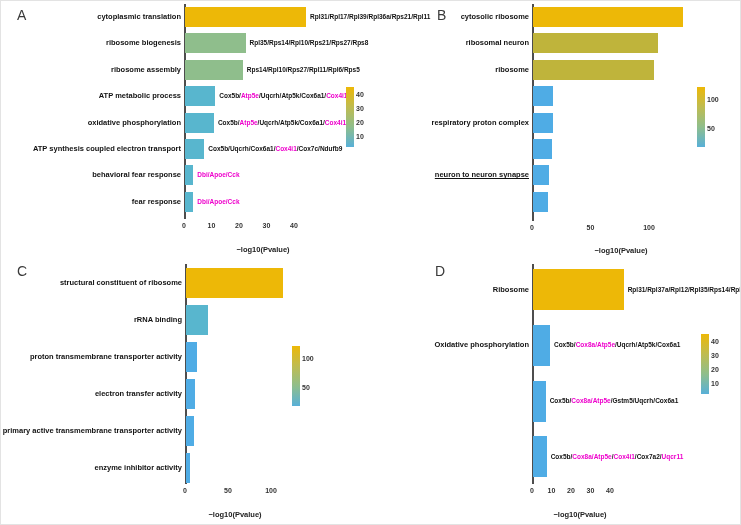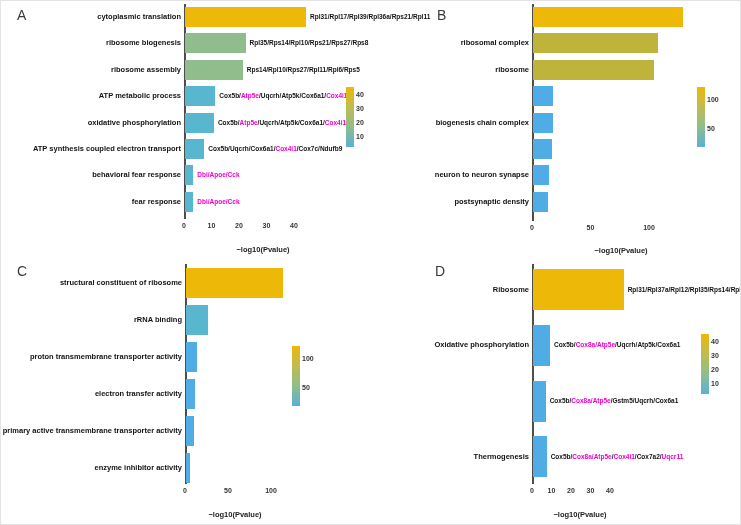--- a/index.html
+++ b/index.html
@@ -58,32 +58,32 @@
       <div class="xlab" style="left: 262px; top: 244px;">−log10(Pvalue)</div>
       <div class="legbar" style="left: 345px; top: 86px; background: linear-gradient(rgb(237, 184, 7), rgb(191, 188, 80), rgb(143, 190, 140), rgb(88, 176, 216));"></div>
       <div class="legtick" style="left: 355px; top: 90px;">40</div>
       <div class="legtick" style="left: 355px; top: 104px;">30</div>
       <div class="legtick" style="left: 355px; top: 118px;">20</div>
       <div class="legtick" style="left: 355px; top: 132px;">10</div>
     </section>
   <section class="panel" style="left: 370px; top: 0px; width: 371px; height: 260px;">
       <div class="letter" style="left: 66px; top: 6px;">B</div>
       <div class="axisline" style="left: 161px; top: 3px; height: 217px;"></div>
+      <div class="cat" style="left: -40px; width: 198px; top: 11px;">cytosolic ribosome</div>
       <div class="bar" style="left: 162px; top: 6px; width: 149.76px; height: 20px; background: rgb(237, 184, 7);"></div>
-      <div class="cat" style="left: -40px; width: 198px; top: 37.4px;">ribosomal complex</div>
+      <div class="cat" style="left: -40px; width: 198px; top: 37.4px;">ribosomal neuron</div>
       <div class="bar" style="left: 162px; top: 32.4px; width: 125.19px; height: 20px; background: rgb(191, 180, 59);"></div>
       <div class="cat" style="left: -40px; width: 198px; top: 63.8px;">ribosome</div>
       <div class="bar" style="left: 162px; top: 58.8px; width: 120.51px; height: 20px; background: rgb(191, 180, 59);"></div>
       <div class="bar" style="left: 162px; top: 85.2px; width: 19.89px; height: 20px; background: rgb(79, 172, 229);"></div>
-      <div class="cat" style="left: -40px; width: 198px; top: 116.6px;">biogenesis chain complex</div>
+      <div class="cat" style="left: -40px; width: 198px; top: 116.6px;">respiratory proton complex</div>
       <div class="bar" style="left: 162px; top: 111.6px; width: 19.89px; height: 20px; background: rgb(79, 172, 229);"></div>
       <div class="bar" style="left: 162px; top: 138px; width: 18.72px; height: 20px; background: rgb(79, 172, 229);"></div>
-      <div class="cat" style="left: -40px; width: 198px; top: 169.4px;">neuron to neuron synapse</div>
+      <div class="cat" style="left: -40px; width: 198px; top: 169.4px; text-decoration: underline;">neuron to neuron synapse</div>
       <div class="bar" style="left: 162px; top: 164.4px; width: 16.38px; height: 20px; background: rgb(79, 172, 229);"></div>
-      <div class="cat" style="left: -40px; width: 198px; top: 195.8px;">postsynaptic density</div>
       <div class="bar" style="left: 162px; top: 190.8px; width: 15.21px; height: 20px; background: rgb(79, 172, 229);"></div>
       <div class="tick" style="left: 161px; top: 223px;">0</div>
       <div class="tick" style="left: 219.5px; top: 223px;">50</div>
       <div class="tick" style="left: 278px; top: 223px;">100</div>
       <div class="xlab" style="left: 250px; top: 245px;">−log10(Pvalue)</div>
       <div class="legbar" style="left: 326px; top: 86px; background: linear-gradient(rgb(237, 184, 7), rgb(191, 188, 80), rgb(143, 190, 140), rgb(88, 176, 216));"></div>
       <div class="legtick" style="left: 336px; top: 95px;">100</div>
       <div class="legtick" style="left: 336px; top: 124px;">50</div>
     </section>
   <section class="panel" style="left: 0px; top: 260px; width: 370px; height: 265px;">
@@ -113,21 +113,20 @@
       <div class="letter" style="left: 64px; top: 2px;">D</div>
       <div class="axisline" style="left: 161px; top: 3px; height: 220px;"></div>
       <div class="cat" style="left: -40px; width: 198px; top: 23.5px;">Ribosome</div>
       <div class="bar" style="left: 162px; top: 8px; width: 90.675px; height: 41px; background: rgb(237, 184, 7);"></div>
       <div class="genes" style="left: 256.675px; top: 24.5px;"><span style="color: rgb(17, 17, 17);">Rpl31/Rpl37a/Rpl12/Rpl35/Rps14/Rpl17</span></div>
       <div class="cat" style="left: -40px; width: 198px; top: 79.3px;">Oxidative phosphorylation</div>
       <div class="bar" style="left: 162px; top: 63.8px; width: 16.965px; height: 41px; background: rgb(79, 172, 229);"></div>
       <div class="genes" style="left: 182.965px; top: 80.3px;"><span style="color: rgb(17, 17, 17);">Cox5b/</span><span style="color: rgb(238, 0, 204);">Cox8a/Atp5e</span><span style="color: rgb(17, 17, 17);">/Uqcrh/Atp5k/Cox6a1</span></div>
       <div class="bar" style="left: 162px; top: 119.6px; width: 12.675px; height: 41px; background: rgb(79, 172, 229);"></div>
       <div class="genes" style="left: 178.675px; top: 136.1px;"><span style="color: rgb(17, 17, 17);">Cox5b/</span><span style="color: rgb(238, 0, 204);">Cox8a/Atp5e</span><span style="color: rgb(17, 17, 17);">/Gstm5/Uqcrh/Cox6a1</span></div>
-      <div class="cat" style="left: -40px; width: 198px; top: 190.9px;">Thermogenesis</div>
       <div class="bar" style="left: 162px; top: 175.4px; width: 13.65px; height: 41px; background: rgb(79, 172, 229);"></div>
       <div class="genes" style="left: 179.65px; top: 191.9px;"><span style="color: rgb(17, 17, 17);">Cox5b/</span><span style="color: rgb(238, 0, 204);">Cox8a/Atp5e</span><span style="color: rgb(17, 17, 17);">/</span><span style="color: rgb(238, 0, 204);">Cox4i1</span><span style="color: rgb(17, 17, 17);">/Cox7a2/</span><span style="color: rgb(238, 0, 204);">Uqcr11</span></div>
       <div class="tick" style="left: 161px; top: 226px;">0</div>
       <div class="tick" style="left: 180.5px; top: 226px;">10</div>
       <div class="tick" style="left: 200px; top: 226px;">20</div>
       <div class="tick" style="left: 219.5px; top: 226px;">30</div>
       <div class="tick" style="left: 239px; top: 226px;">40</div>
       <div class="xlab" style="left: 209px; top: 249px;">−log10(Pvalue)</div>
       <div class="legbar" style="left: 330px; top: 73px; background: linear-gradient(rgb(237, 184, 7), rgb(191, 188, 80), rgb(143, 190, 140), rgb(88, 176, 216));"></div>
       <div class="legtick" style="left: 340px; top: 77px;">40</div>

